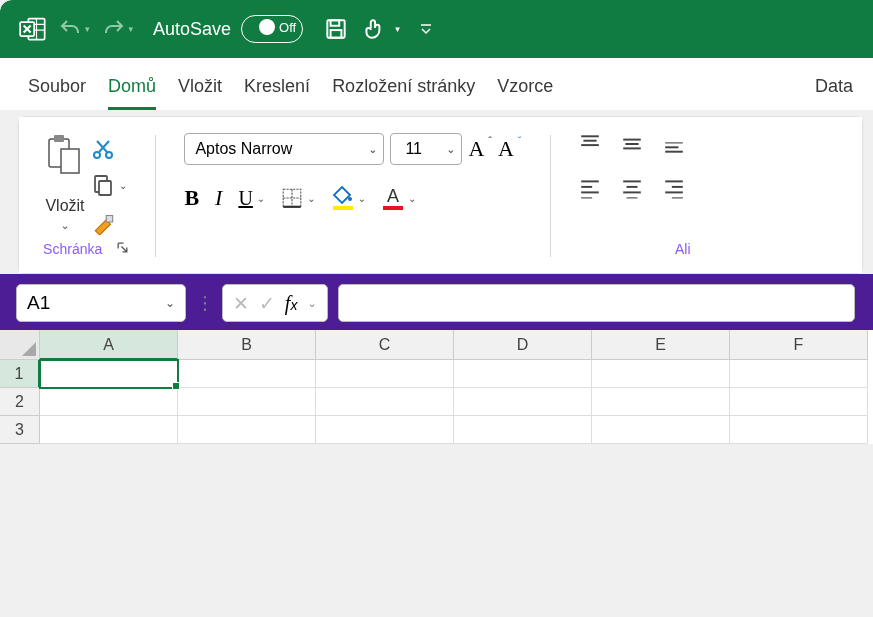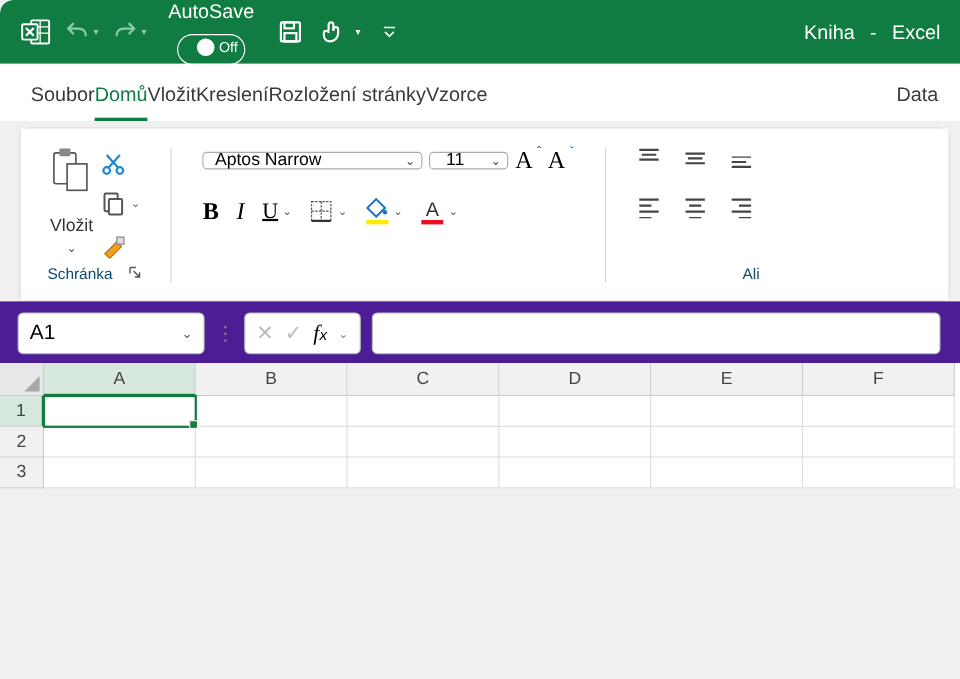--- a/index.html
+++ b/index.html
@@ -3,52 +3,52 @@
 <meta charset="utf-8">
 <style>
   * { margin: 0; padding: 0; box-sizing: border-box; font-family: 'Segoe UI', Arial, sans-serif; }
   body { background: #f0f0f0; width: 873px; height: 617px; overflow: hidden; border-radius: 12px 0 0 0; }
   
   .titlebar { background: #107c41; height: 58px; display: flex; align-items: center; padding: 0 18px; gap: 8px; border-radius: 12px 0 0 0; }
   .app-icon { width: 30px; height: 30px; display: flex; align-items: center; justify-content: center; }
   .qat-btn { display: flex; align-items: center; color: #8fc9a8; padding: 4px 2px; cursor: pointer; }
   .qat-chevron { font-size: 9px; margin-left: 3px; color: #8fc9a8; }
   
-  .autosave-wrap { display: flex; align-items: center; gap: 10px; margin: 0 10px; flex-direction: column; }
+  .autosave-wrap { display: flex; align-items: center; gap: 10px; margin: 0 10px; }
   .autosave-label { color: white; font-size: 18px; }
   .toggle { width: 62px; height: 28px; border: 1.5px solid white; border-radius: 14px; display: flex; align-items: center; justify-content: flex-end; padding: 0 6px 4px 4px; gap: 4px; cursor: pointer; }
   .toggle-knob { width: 16px; height: 16px; background: white; border-radius: 50%; order: -1; }
   .toggle-text { color: white; font-size: 13px; }
   
   .title-text { color: white; font-size: 18px; margin-left: auto; display: flex; gap: 14px; align-items: center; }
   
-  .tabs { background: white; display: flex; align-items: flex-end; padding: 14px 20px 0 28px; height: 52px; }
+  .tabs { background: white; display: flex; align-items: flex-end; padding: 14px 20px 0 28px; gap: 22px; height: 52px; }
   .tab { font-size: 18px; color: #3a3a3a; padding-bottom: 10px; cursor: pointer; border-bottom: 3px solid transparent; }
   .tab.active { color: #107c41; border-bottom-color: #107c41; font-weight: 500; }
   
   .ribbon { background: white; padding: 10px 16px 8px 16px; display: flex; gap: 14px; }
   .ribbon-wrap { background: #fafafa; border: 1px solid #e0e0e0; border-radius: 8px; margin: 6px 10px 0 18px; padding: 0; box-shadow: 0 1px 2px rgba(0,0,0,0.06); }
   
   .group { display: flex; flex-direction: column; }
   .group-body { display: flex; align-items: flex-start; gap: 6px; flex: 1; padding: 6px 10px 2px 10px; }
-  .group-label { font-size: 14px; color: #0c4a6e; text-align: center; padding: 4px 0 8px 0; display: flex; justify-content: center; align-items: flex-end; gap: 14px; }
+  .group-label { font-size: 14px; color: #8b5cf6; text-align: center; padding: 4px 0 8px 0; display: flex; justify-content: center; align-items: flex-end; gap: 14px; }
   .group-sep { width: 1px; background: #d6d6d6; align-self: stretch; margin: 8px 4px; }
   .launcher { font-size: 13px; color: #555; cursor: pointer; }
   
   .paste-col { display: flex; flex-direction: column; align-items: center; gap: 0px; }
   .paste-label { font-size: 16px; color: #333; margin-top: 20px; }
   .paste-chev { font-size: 11px; color: #555; margin-top: 4px; }
   
   .mini-col { display: flex; flex-direction: column; gap: 12px; padding-top: 4px; }
   .mini-row { display: flex; align-items: center; gap: 4px; cursor: pointer; }
   .mini-chev { font-size: 10px; color: #555; }
   
   .font-group .top-row { display: flex; gap: 6px; align-items: center; margin-bottom: 14px; }
   .font-group .bot-row { display: flex; gap: 16px; align-items: center; }
-  .combo { border: 1px solid #aaa; border-radius: 4px; height: 16px; display: flex; align-items: center; padding: 0 6px 0 10px; font-size: 16px; background: white; cursor: pointer; }
+  .combo { border: 1px solid #aaa; border-radius: 4px; height: 32px; display: flex; align-items: center; padding: 0 6px 0 10px; font-size: 16px; background: white; cursor: pointer; }
   .combo-chev { margin-left: auto; font-size: 11px; color: #444; padding-left: 8px; }
   .font-name { width: 200px; }
   .font-size { width: 72px; padding-left: 14px; }
   
   .fbtn { cursor: pointer; display: flex; align-items: center; gap: 4px; }
   .fbtn-chev { font-size: 10px; color: #555; }
   
   .align-group .row { display: flex; gap: 20px; align-items: center; margin-bottom: 16px; }
   
   .namebox-row { display: flex; align-items: center; padding: 10px 18px 8px 16px; gap: 10px; background: #4c1d95; }
@@ -117,25 +117,20 @@
         <path d="M13 11v-1a2 2 0 014 0v3a7 7 0 01-7 7 5 5 0 01-5-5v-2a2 2 0 014 0"></path>
       </svg>
     <span class="qat-chevron" style="color:white;margin-left:8px">▾</span>
   </div>
   <div class="qat-btn" style="margin-left:6px">
     <svg width="16" height="16" viewBox="0 0 16 16" stroke="white" stroke-width="1.5" fill="none">
         <line x1="3" y1="4" x2="13" y2="4"></line>
         <path d="M4 8l4 4 4-4"></path>
       </svg>
   </div>
-  <div class="title-text">
-    <span>Kniha</span>
-    <span>-</span>
-    <span>Excel</span>
-  </div>
 </div>
 
 <div class="tabs">
   <div class="tab">Soubor</div>
   <div class="tab active">Domů</div>
   <div class="tab">Vložit</div>
   <div class="tab">Kreslení</div>
   <div class="tab">Rozložení stránky</div>
   <div class="tab">Vzorce</div>
   <div class="tab" style="margin-left:auto">Data</div>

